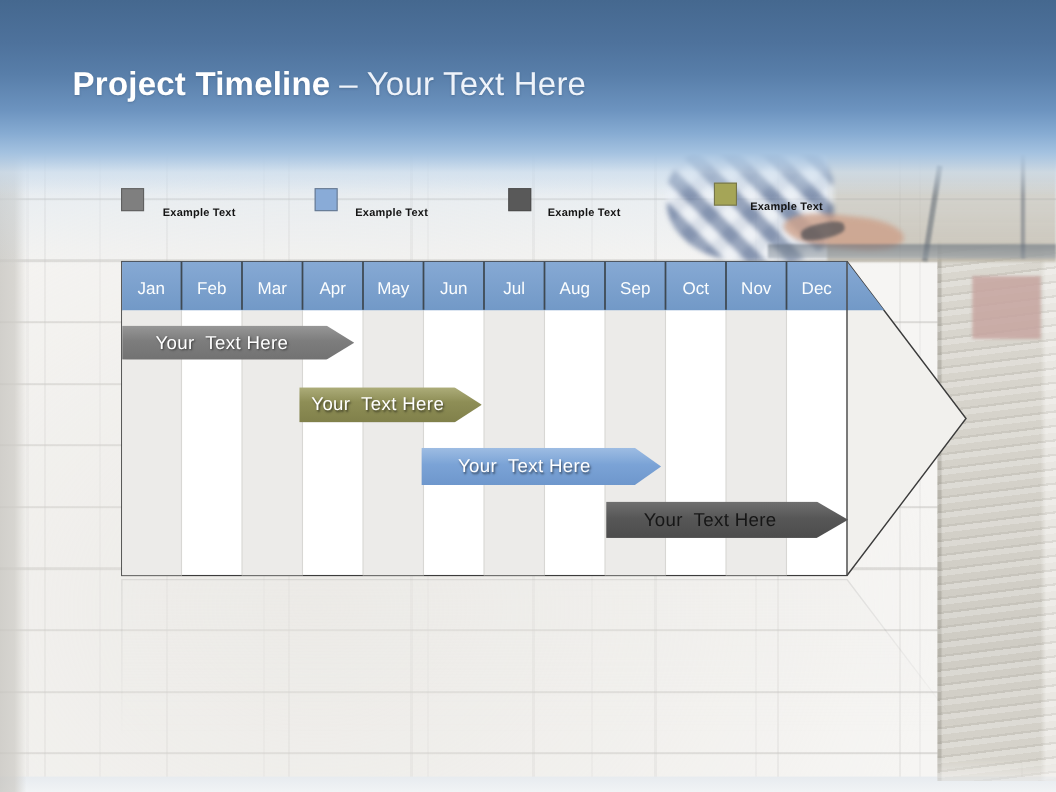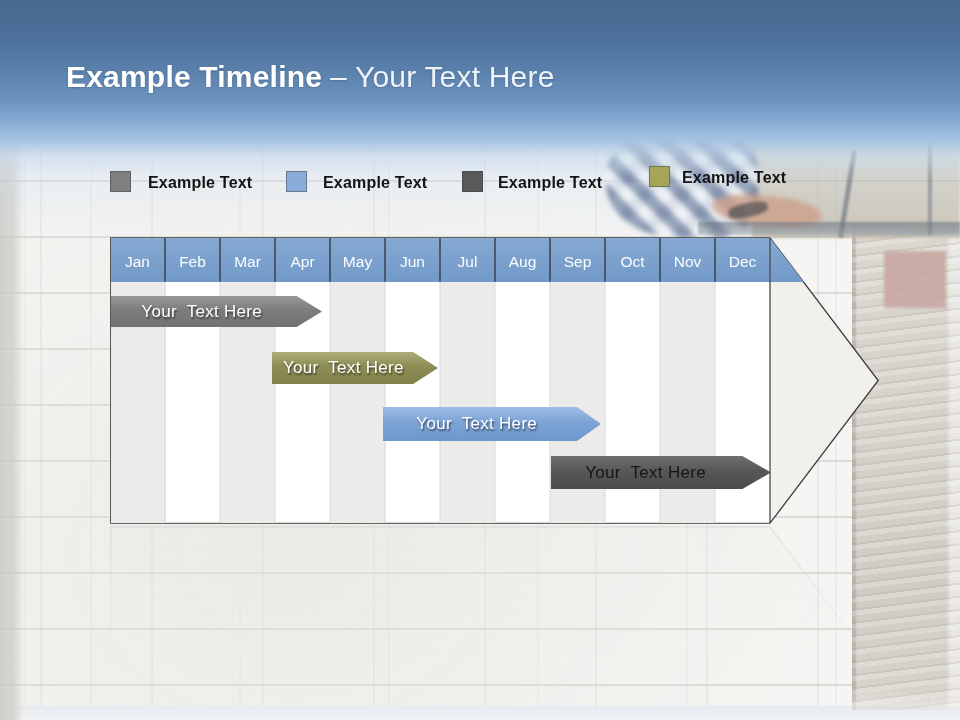--- a/index.html
+++ b/index.html
@@ -74,21 +74,21 @@
     text-shadow:0 1px 2px rgba(30,50,75,.25);}
   .title .t-bold{font-weight:700;}
   .title .t-sep{font-weight:500;margin:0 8px;color:#eef3fa;}
   .title .t-reg{font-weight:400;color:#eef3fa;}
 
   
   .legend-item{position:absolute;top:171px;display:flex;align-items:flex-start;}
   .li1{left:110px}.li2{left:286px}.li3{left:462px}.li4{left:649px;top:166px}
   .swatch{width:21px;height:21px;border:1px solid rgba(60,60,60,.45);box-sizing:border-box;flex:none;}
   .sw1{background:#7f7f7f}.sw2{background:#89abd7}.sw3{background:#595959}.sw4{background:#a5a557}
-  .legend-label{margin-left:17px;margin-top:3px;font-size:16px;font-weight:700;
+  .legend-label{margin-left:17px;margin-top:17px;font-size:10px;font-weight:700;
     color:#141414;letter-spacing:.2px;white-space:nowrap;}
   .li2 .legend-label{margin-left:16px}.li3 .legend-label{margin-left:15px}.li4 .legend-label{margin-left:12px}
 
   
   .table-svg{left:110px;top:237px;width:770px;height:287px;}
   .refl{left:110px;top:526px;width:770px;height:287px;transform:scaleY(-1);opacity:.22;
     -webkit-mask-image:linear-gradient(180deg,rgba(0,0,0,0) 50%,rgba(0,0,0,.95) 100%);
     mask-image:linear-gradient(180deg,rgba(0,0,0,0) 50%,rgba(0,0,0,.95) 100%);}
 
   
@@ -121,21 +121,21 @@
   <div class="abs photo-concrete"></div>
   <div class="abs shirt"></div>
   <div class="abs arm"></div>
   <div class="abs trowel"></div>
   <div class="abs rebar-a"></div>
   <div class="abs rebar-b"></div>
   <div class="abs ledge"></div>
   <div class="abs header-bg"></div>
 
   <div class="abs title">
-    <span class="t-bold">Example Timeline</span><span class="t-sep">–</span><span class="t-reg">Your Text Here</span>
+    <span class="t-bold">Project Timeline</span><span class="t-sep">–</span><span class="t-reg">Your Text Here</span>
   </div>
 
   <div class="legend-item li1">
     <span class="swatch sw1"></span>
     <span class="legend-label">Example Text</span>
   </div>
   <div class="legend-item li2">
     <span class="swatch sw2"></span>
     <span class="legend-label">Example Text</span>
   </div>

